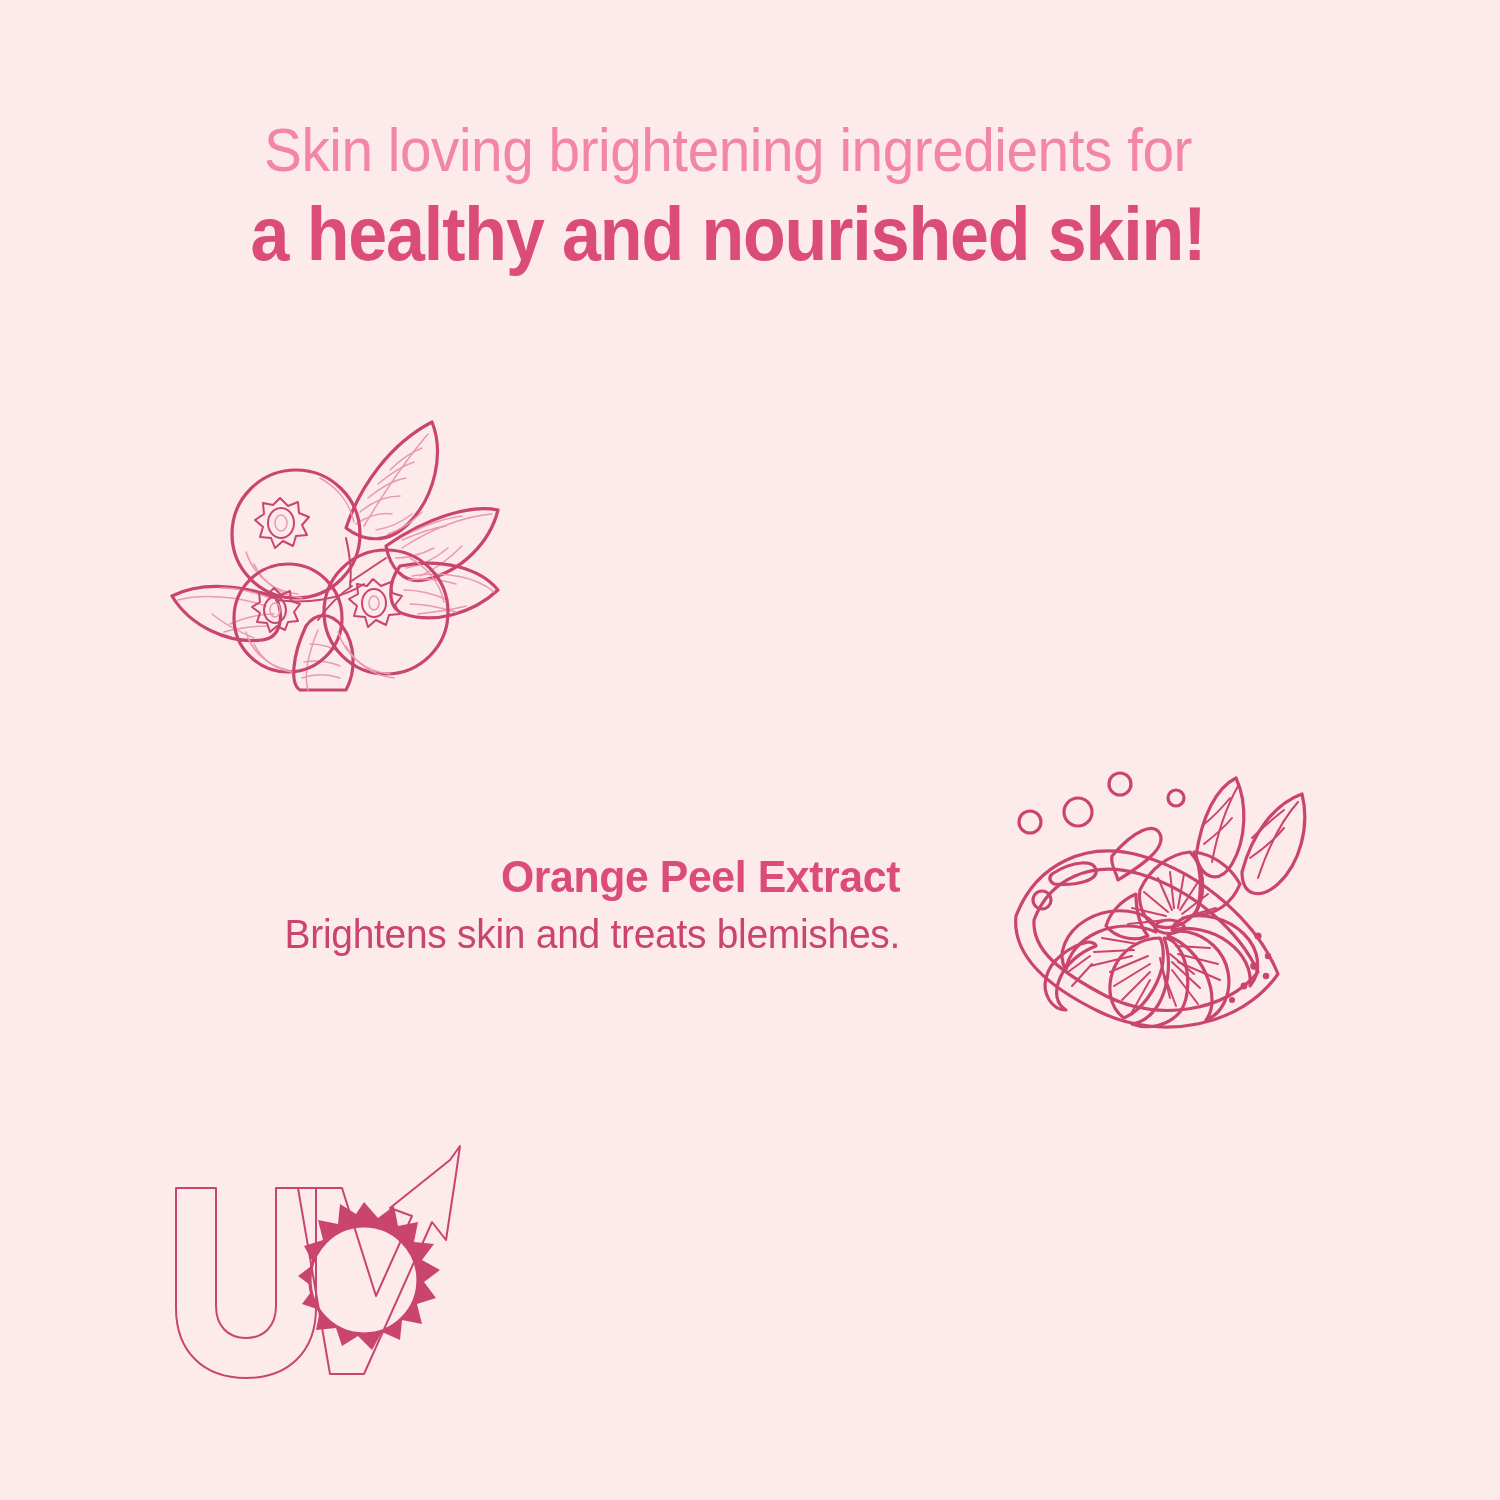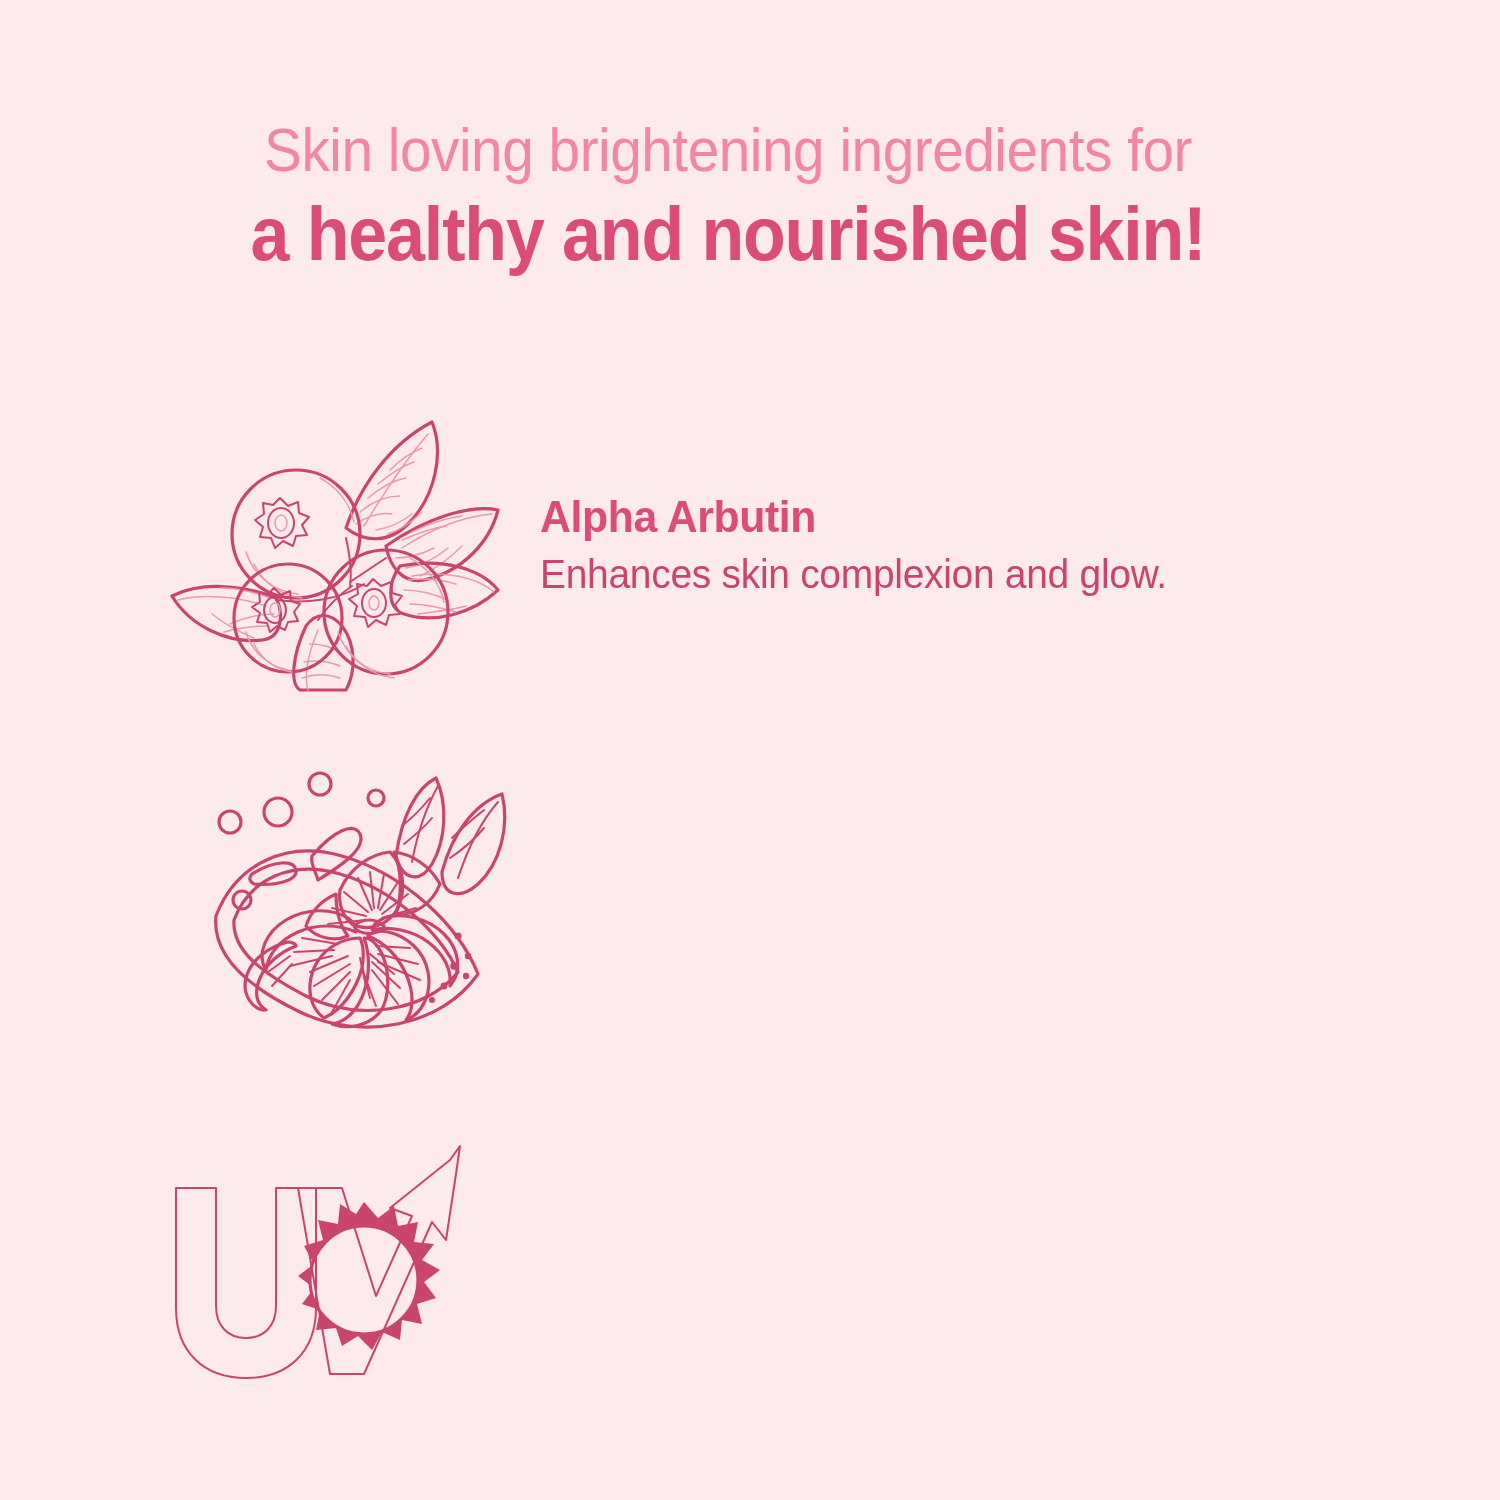--- a/index.html
+++ b/index.html
@@ -177,28 +177,28 @@
       <path class="lnT" d="M196 246 C206 264 224 276 244 278"></path>
       <path class="lnT" d="M260 158 C278 168 290 184 294 202"></path>
       <g transform="translate(210,192)">
         <path class="ln2" d="M13 -13 L21 -6 L31 -10 L32 1 L42 4 L35 13 L40 22 L29 23 L26 33 L16 28 L8 35 L5 25 L-6 24 L-3 14 L-11 7 L-2 2 L-3 -8 L7 -6 Z"></path>
         <ellipse class="ln2" cx="14" cy="11" rx="12" ry="14"></ellipse>
         <ellipse class="lnT" cx="14" cy="11" rx="5" ry="7"></ellipse>
       </g>
     </svg>
   </div>
 
-  <div class="txt txt-left">
-    <div class="ing-title">Alpha Arbutin</div>
-    <div class="ing-desc">Enhances skin complexion and glow.</div>
+</div>
+
+<div class="row row-2">
+
+  <div class="txt txt-right">
+    <div class="ing-title">Orange Peel Extract</div>
+    <div class="ing-desc">Brightens skin and treats blemishes.</div>
   </div>
-</div>
-
-<div class="row row-2">
-
 
   <div class="art" style="margin-left:40px;">
     <svg viewBox="0 0 360 290">
 
       <circle class="ln" cx="40" cy="62" r="11"></circle>
       <circle class="ln" cx="88" cy="52" r="14"></circle>
       <circle class="ln" cx="130" cy="24" r="11"></circle>
       <circle class="ln" cx="186" cy="38" r="8"></circle>
       <circle class="ln" cx="52" cy="140" r="9"></circle>
 

